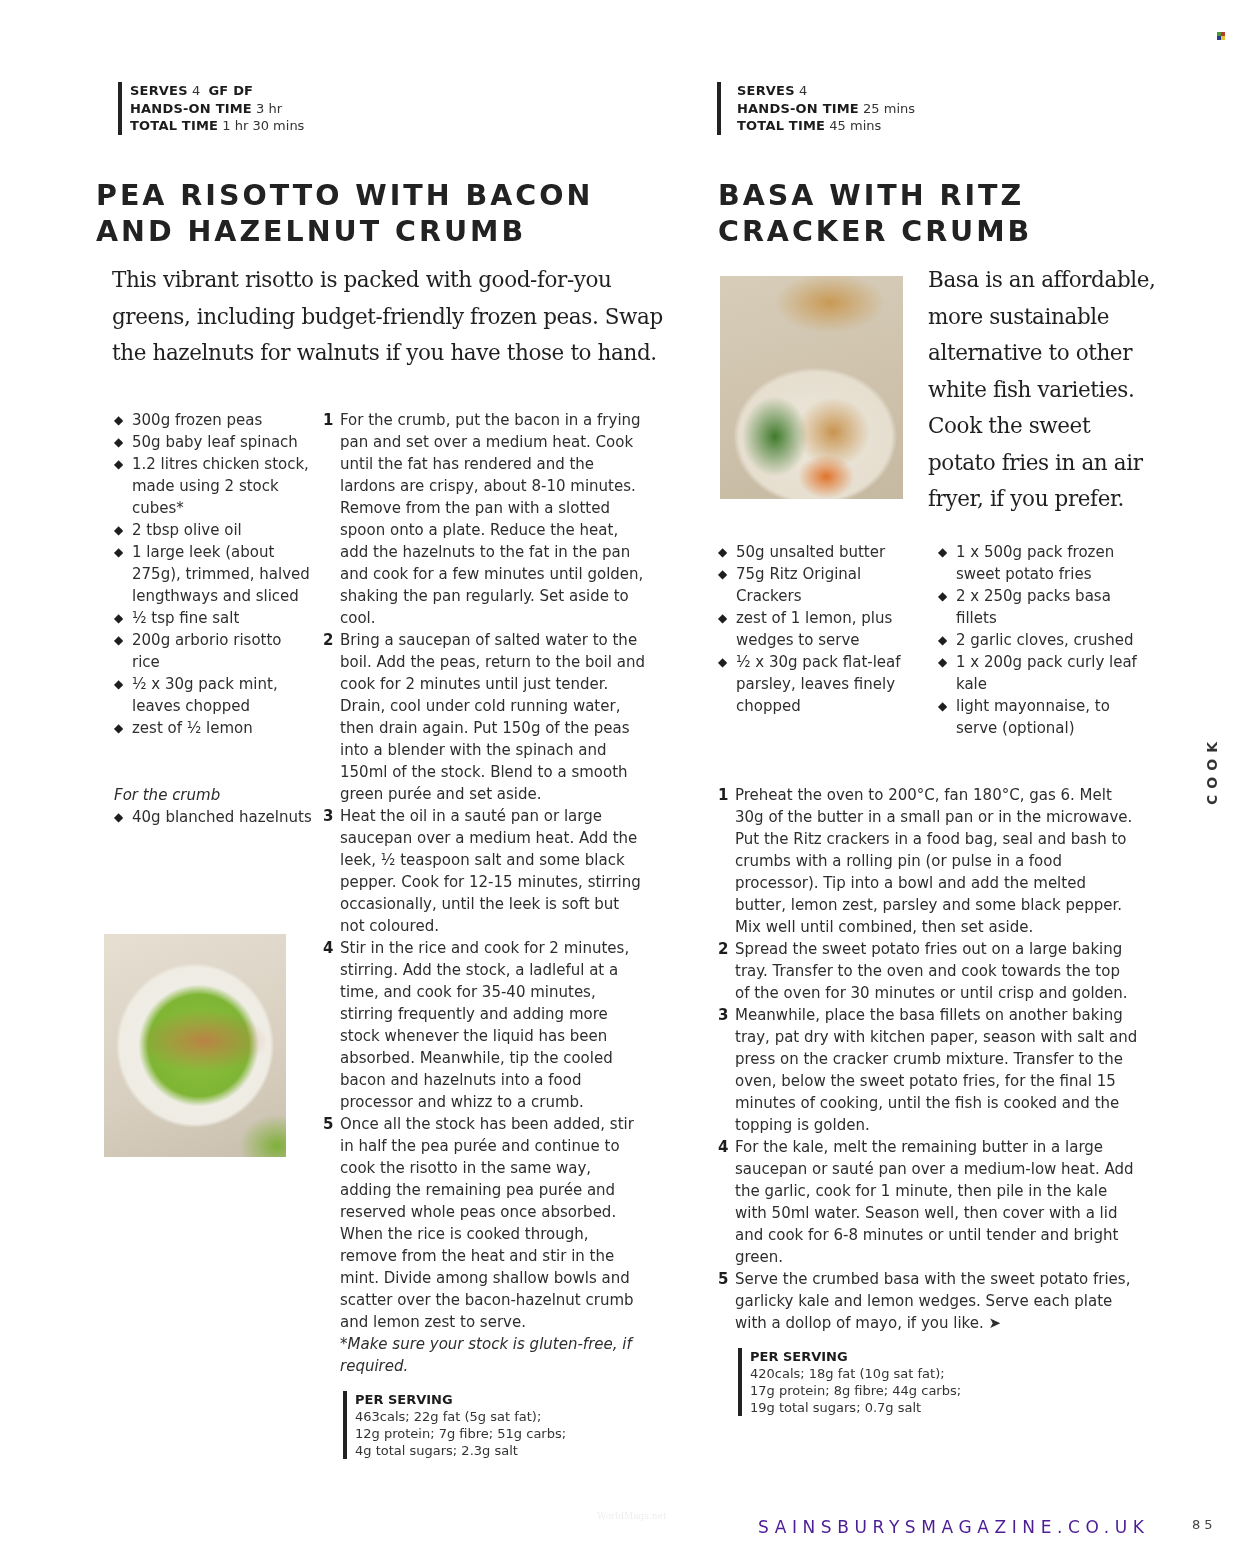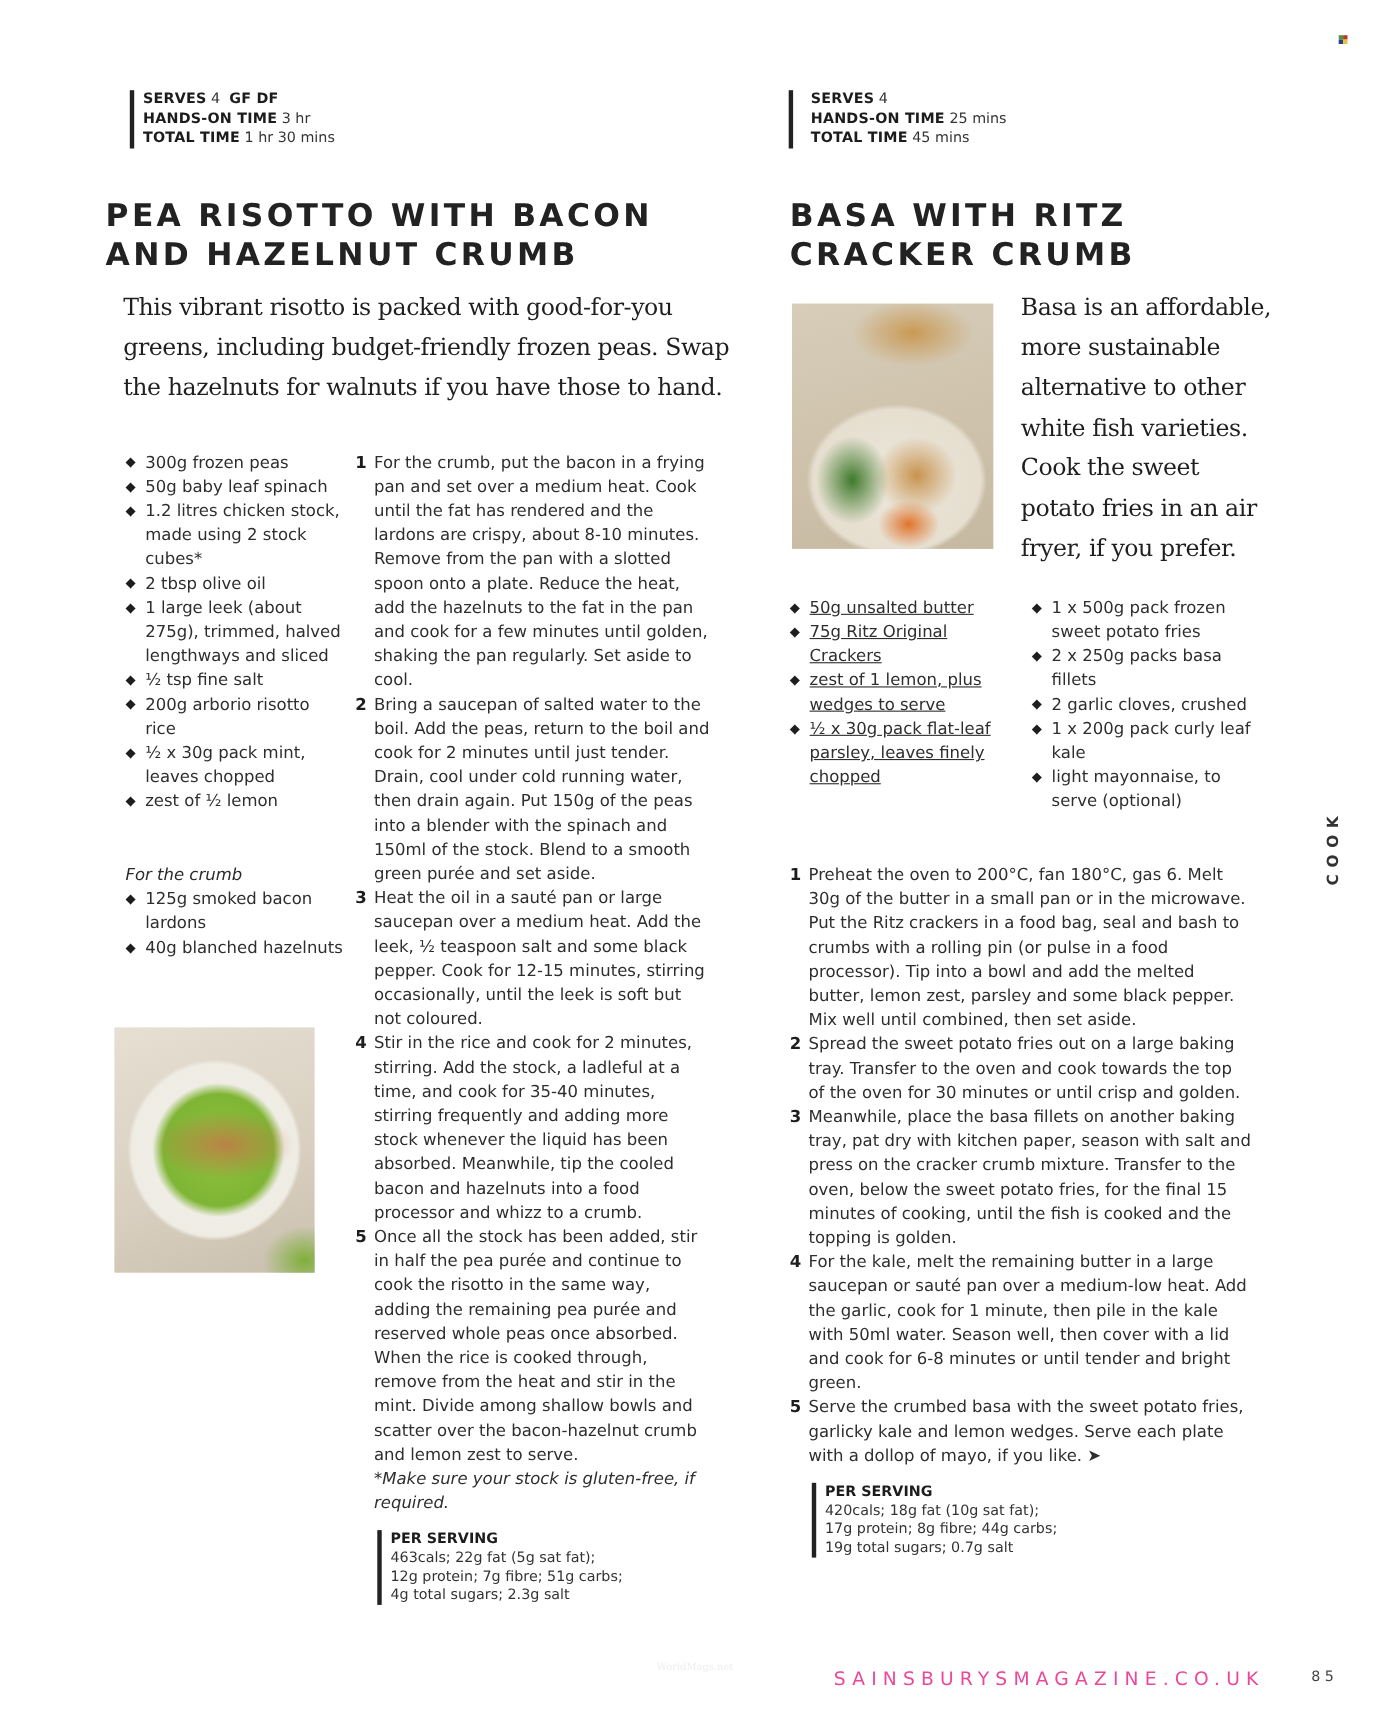--- a/index.html
+++ b/index.html
@@ -38,38 +38,38 @@
       radial-gradient(ellipse 40% 18% at 60% 12%, #c99a55, rgba(201,154,85,0) 75%),
       linear-gradient(165deg, #d7cdb9 0%, #cfc3ad 50%, #c6b9a2 100%);
   }
 
   .ingredients { position: absolute; font-size: 15px; line-height: 22px; color: #2e2e2e; list-style: none; }
   .ingredients li { position: relative; padding-left: 18px; }
   .ingredients li::before { content: "◆"; position: absolute; left: 0; top: 0; font-size: 12px; color: #1e1e1e; }
   .ing-left { left: 114px; top: 409px; width: 200px; }
   .subhead { position: absolute; left: 114px; top: 784px; font-style: italic; font-size: 15px; line-height: 22px; color: #2a2a2a; }
   .ing-crumb { left: 114px; top: 806px; width: 200px; }
-  .ing-right-a { left: 718px; top: 541px; width: 210px; text-decoration: underline; }
+  .ing-right-a { left: 718px; top: 541px; width: 210px; }
   .ing-right-b { left: 938px; top: 541px; width: 210px; }
 
   .method { position: absolute; font-size: 15px; line-height: 22px; color: #2e2e2e; list-style: none; }
   .method li { position: relative; padding-left: 17px; }
   .method .num { position: absolute; left: 0; top: 0; font-weight: 700; color: #1d1d1d; }
   .method.left { left: 323px; top: 409px; width: 322px; }
   .method.right { left: 718px; top: 784px; width: 420px; }
   .note { font-style: italic; padding-left: 17px; }
 
   .nutri { position: absolute; border-left: 4px solid #222; padding-left: 8px; font-size: 13px; line-height: 17px; color: #333; }
   .nutri .head { font-weight: 700; color: #1c1c1c; }
   .nutri.left { left: 343px; top: 1391px; }
   .nutri.right { left: 738px; top: 1348px; }
 
   .section-tab { position: absolute; left: 1204px; top: 736px; width: 20px; font-size: 14px; font-weight: 700; color: #333; letter-spacing: 6px; writing-mode: vertical-rl; transform: rotate(180deg); }
 
-  .footer-site { position: absolute; left: 758px; top: 1517px; font-size: 17px; letter-spacing: 5.6px; color: #ec4899; }
+  .footer-site { position: absolute; left: 758px; top: 1517px; font-size: 17px; letter-spacing: 5.6px; color: #4c1d95; }
   .footer-page { position: absolute; left: 1192px; top: 1517px; font-size: 13px; letter-spacing: 4px; color: #444; }
   .watermark { position: absolute; left: 597px; top: 1511px; font-family: "DejaVu Serif", serif; font-size: 9px; color: #eeeeee; }
 
   .logo-mark { position: absolute; left: 1217px; top: 32px; width: 8px; height: 8px; display: grid; grid-template-columns: 4px 4px; grid-template-rows: 4px 4px; }
   .logo-mark span:nth-child(1) { background: #4a9a3a; }
   .logo-mark span:nth-child(2) { background: #b93a26; }
   .logo-mark span:nth-child(3) { background: #2a3c8a; }
   .logo-mark span:nth-child(4) { background: #e8c23a; }
 </style>
 </head>
@@ -98,21 +98,20 @@
   <li>2 tbsp olive oil</li>
   <li>1 large leek (about 275g), trimmed, halved lengthways and sliced</li>
   <li>½ tsp fine salt</li>
   <li>200g arborio risotto rice</li>
   <li>½ x 30g pack mint, leaves chopped</li>
   <li>zest of ½ lemon</li>
 </ul>
 
 <div class="subhead">For the crumb</div>
 <ul class="ingredients ing-crumb">
-  <li>125g smoked bacon lardons</li>
   <li>40g blanched hazelnuts</li>
 </ul>
 
 <div class="photo risotto"></div>
 
 <ol class="method left">
   <li><span class="num">1</span><span>For the crumb, put the bacon in a frying pan and set over a medium heat. Cook until the fat has rendered and the lardons are crispy, about 8-10 minutes. Remove from the pan with a slotted spoon onto a plate. Reduce the heat, add the hazelnuts to the fat in the pan and cook for a few minutes until golden, shaking the pan regularly. Set aside to cool.</span></li>
   <li><span class="num">2</span><span>Bring a saucepan of salted water to the boil. Add the peas, return to the boil and cook for 2 minutes until just tender. Drain, cool under cold running water, then drain again. Put 150g of the peas into a blender with the spinach and 150ml of the stock. Blend to a smooth green purée and set aside.</span></li>
   <li><span class="num">3</span><span>Heat the oil in a sauté pan or large saucepan over a medium heat. Add the leek, ½ teaspoon salt and some black pepper. Cook for 12-15 minutes, stirring occasionally, until the leek is soft but not coloured.</span></li>
   <li><span class="num">4</span><span>Stir in the rice and cook for 2 minutes, stirring. Add the stock, a ladleful at a time, and cook for 35-40 minutes, stirring frequently and adding more stock whenever the liquid has been absorbed. Meanwhile, tip the cooled bacon and hazelnuts into a food processor and whizz to a crumb.</span></li>

